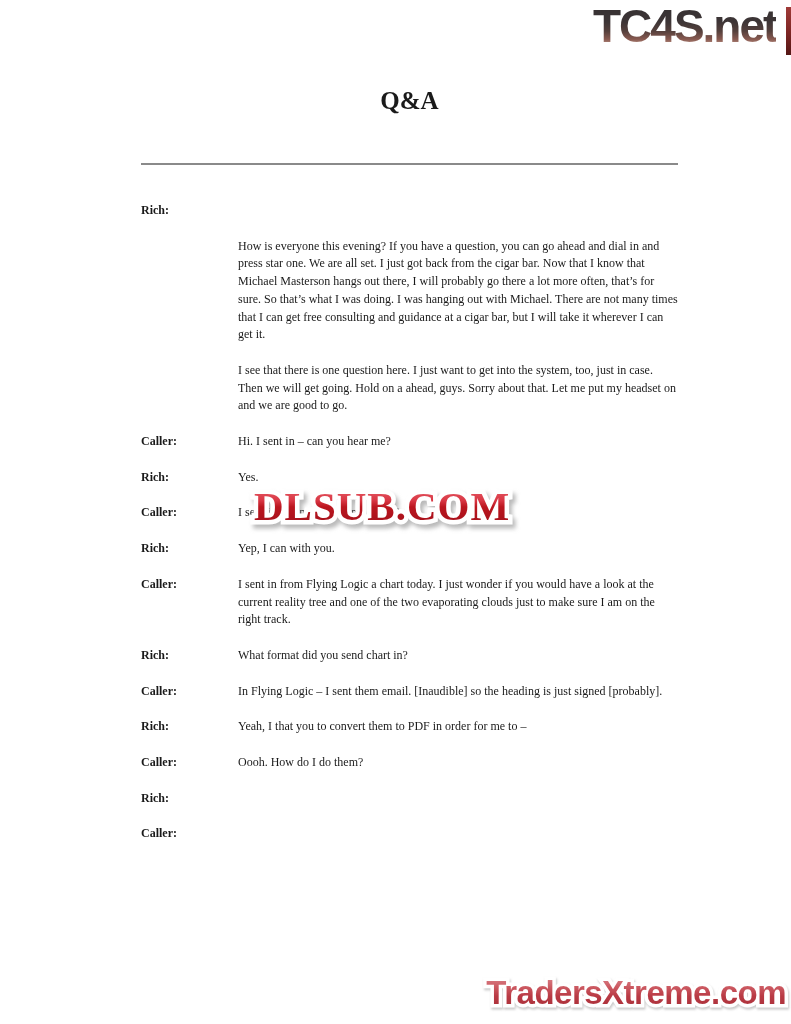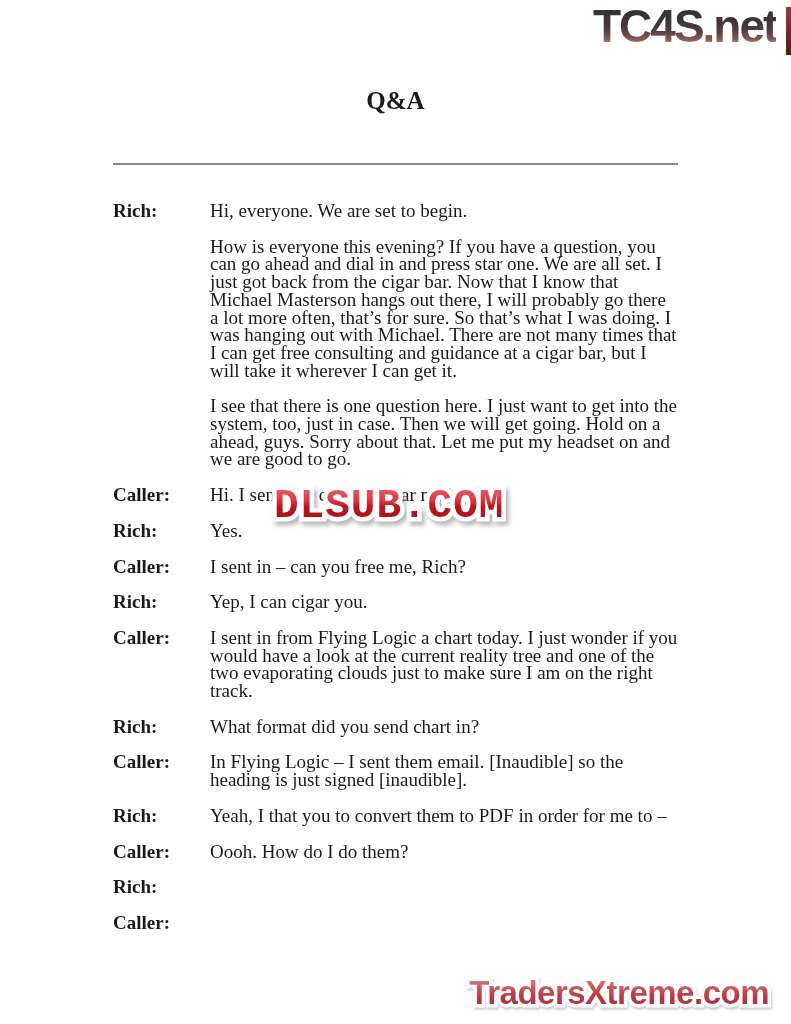--- a/index.html
+++ b/index.html
@@ -36,84 +36,83 @@
   .red-accent-bar {
     position: absolute;
     top: 7px;
     right: 0;
     width: 5px;
     height: 48px;
     background: linear-gradient(180deg, #a03b38 0%, #7c2523 55%, #541715 100%);
   }
 
   
-  .content { padding: 0 113px; }
+  .content { padding: 0 113px; margin-left: 28px; }
   .doc-title {
     margin-top: 86px;
     text-align: center;
     font-size: 25px;
     font-weight: bold;
     line-height: 1.2;
   }
   .doc-date {
     margin-top: 12px;
     text-align: center;
     font-size: 16px;
   }
   .rule {
     margin-top: 47px;
     border: none;
     border-top: 2px solid #8a8a8a;
     width: 100%;
   }
 
   
-  .transcript { margin-top: 37px; font-size: 19px; }
+  .transcript { margin-top: 37px; font-size: 12px; }
   .t-row {
     display: grid;
     grid-template-columns: 97px 1fr;
     margin-bottom: 18px;
     line-height: 17.7px;
   }
   .t-speaker { font-weight: bold; }
   .t-text { }
 
   
   .watermark {
     position: absolute;
     left: 254px;
     top: 482px;
-    font-family: Liberation Mono, monospace;
+    font-family: Liberation Serif, serif;
     font-weight: bold;
     font-size: 41px;
     letter-spacing: 1px;
     line-height: 1.2;
     white-space: nowrap;
     filter: drop-shadow(3px 4px 2px rgba(130,130,130,0.55));
-    margin-left: 20px;
   }
   .wm-outline {
     position: absolute;
     left: 0; top: 0;
     -webkit-text-stroke: 9px #ffffff;
     color: #ffffff;
   }
   .wm-fill {
     position: relative;
     background: linear-gradient(180deg, #ea6b75 0%, #d93744 38%, #bb161f 52%, #ab121c 78%, #c62530 100%);
     -webkit-background-clip: text;
     background-clip: text;
     color: transparent;
   }
 
   
   .footer-logo {
     position: absolute;
     top: 973px;
-    right: 22px;
+    right: 5px;
     font-family: "Liberation Sans", sans-serif;
     font-weight: bold;
     font-size: 33px;
     letter-spacing: -0.5px;
     line-height: 1.2;
     white-space: nowrap;
     filter: drop-shadow(1px 2px 1px rgba(150,150,150,0.5));
     text-align: right;
   }
   .fl-outline {
@@ -138,21 +137,20 @@
   <div class="site-logo">TC4S.net</div>
   <div class="red-accent-bar"></div>
 
   <div class="content">
     <div class="doc-title">Q&amp;A</div>
     <hr class="rule">
 
     <div class="transcript">
   <div class="t-row">
     <span class="t-speaker">Rich:</span>
-    <span class="t-text">Hi, everyone. We are set to begin.</span>
   </div>
 
   <div class="t-row">
     <span class="t-speaker"></span>
     <span class="t-text">How is everyone this evening? If you have a question, you can go ahead and dial in and press star one. We are all set. I just got back from the cigar bar. Now that I know that Michael Masterson hangs out there, I will probably go there a lot more often, that’s for sure. So that’s what I was doing. I was hanging out with Michael. There are not many times that I can get free consulting and guidance at a cigar bar, but I will take it wherever I can get it.</span>
   </div>
 
   <div class="t-row">
     <span class="t-speaker"></span>
     <span class="t-text">I see that there is one question here. I just want to get into the system, too, just in case. Then we will get going. Hold on a ahead, guys. Sorry about that. Let me put my headset on and we are good to go.</span>
@@ -168,36 +166,36 @@
     <span class="t-text">Yes.</span>
   </div>
 
   <div class="t-row">
     <span class="t-speaker">Caller:</span>
     <span class="t-text">I sent in – can you free me, Rich?</span>
   </div>
 
   <div class="t-row">
     <span class="t-speaker">Rich:</span>
-    <span class="t-text">Yep, I can cigar you.</span>
+    <span class="t-text">Yep, I can with you.</span>
   </div>
 
   <div class="t-row">
     <span class="t-speaker">Caller:</span>
     <span class="t-text">I sent in from Flying Logic a chart today. I just wonder if you would have a look at the current reality tree and one of the two evaporating clouds just to make sure I am on the right track.</span>
   </div>
 
   <div class="t-row">
     <span class="t-speaker">Rich:</span>
     <span class="t-text">What format did you send chart in?</span>
   </div>
 
   <div class="t-row">
     <span class="t-speaker">Caller:</span>
-    <span class="t-text">In Flying Logic – I sent them email. [Inaudible] so the heading is just signed [inaudible].</span>
+    <span class="t-text">In Flying Logic – I sent them email. [Inaudible] so the heading is just signed [probably].</span>
   </div>
 
   <div class="t-row">
     <span class="t-speaker">Rich:</span>
     <span class="t-text">Yeah, I that you to convert them to PDF in order for me to –</span>
   </div>
 
   <div class="t-row">
     <span class="t-speaker">Caller:</span>
     <span class="t-text">Oooh. How do I do them?</span>

